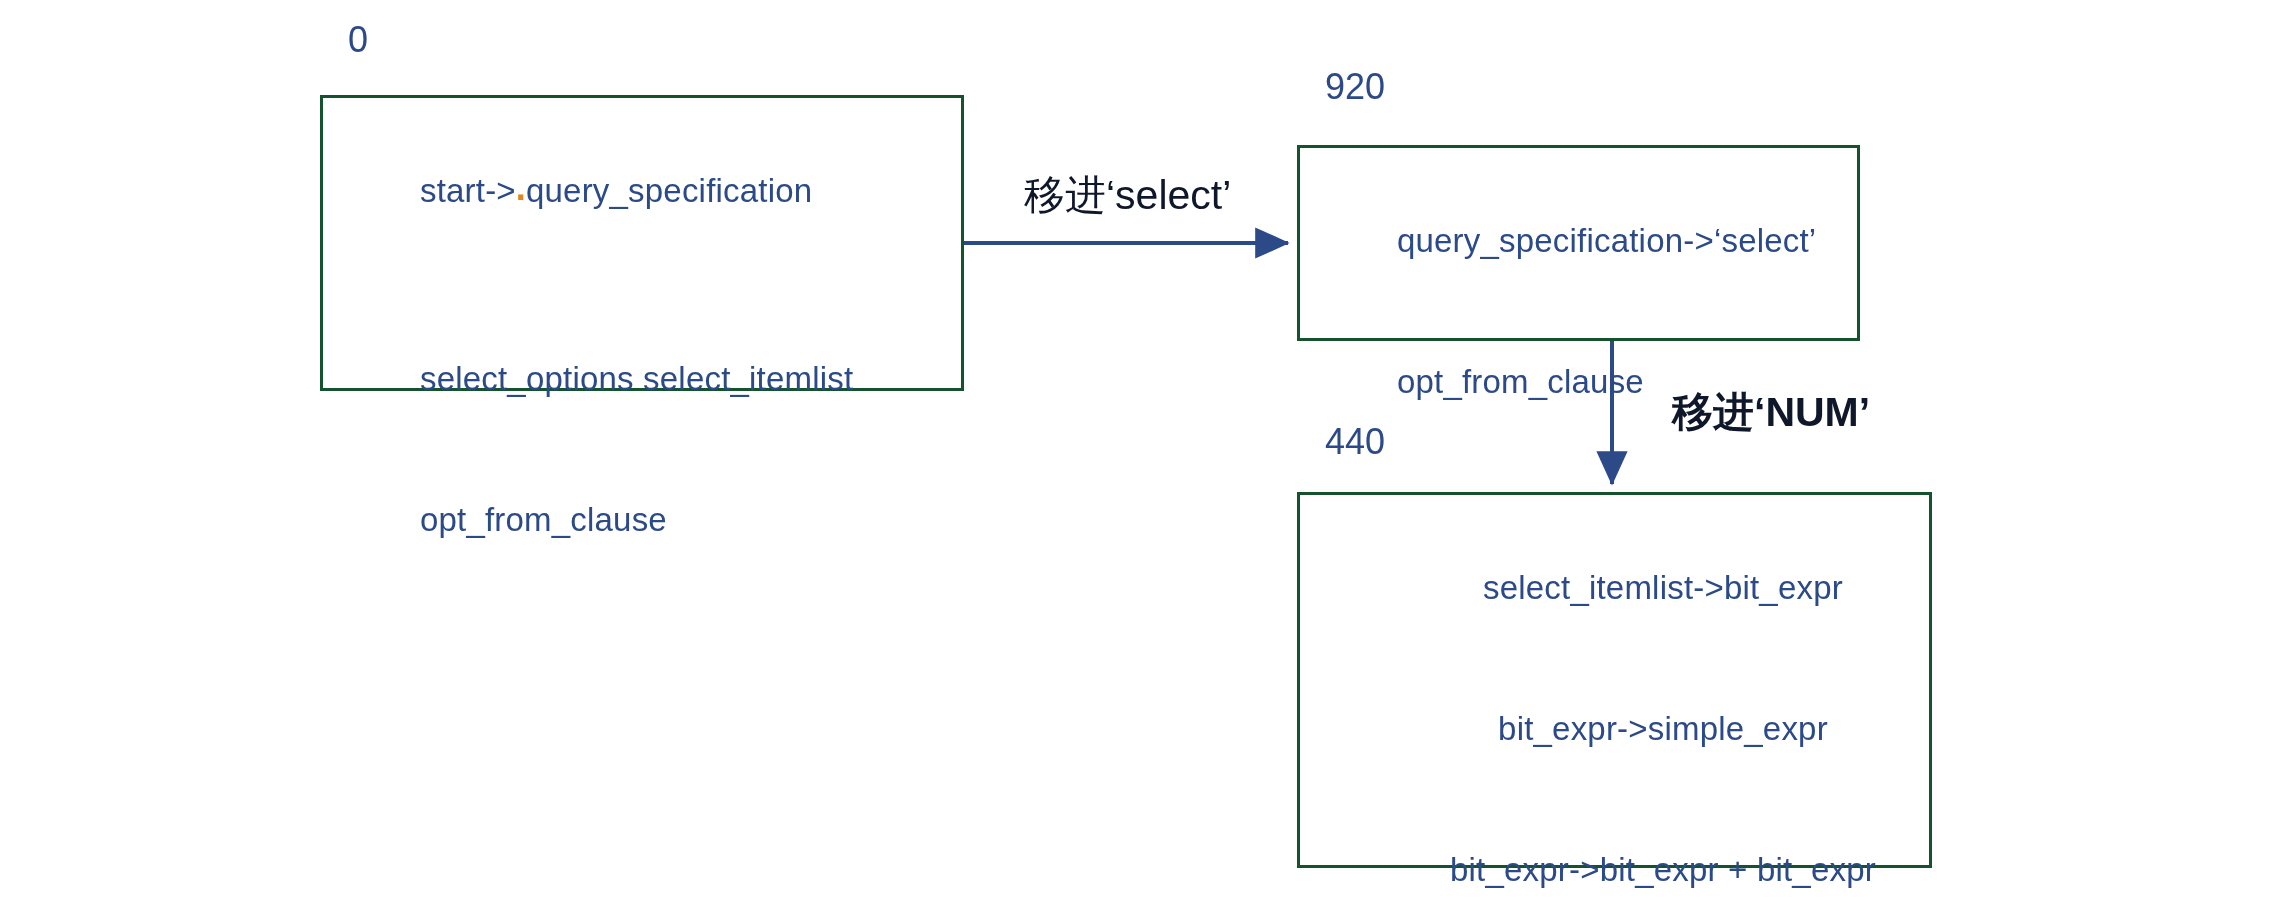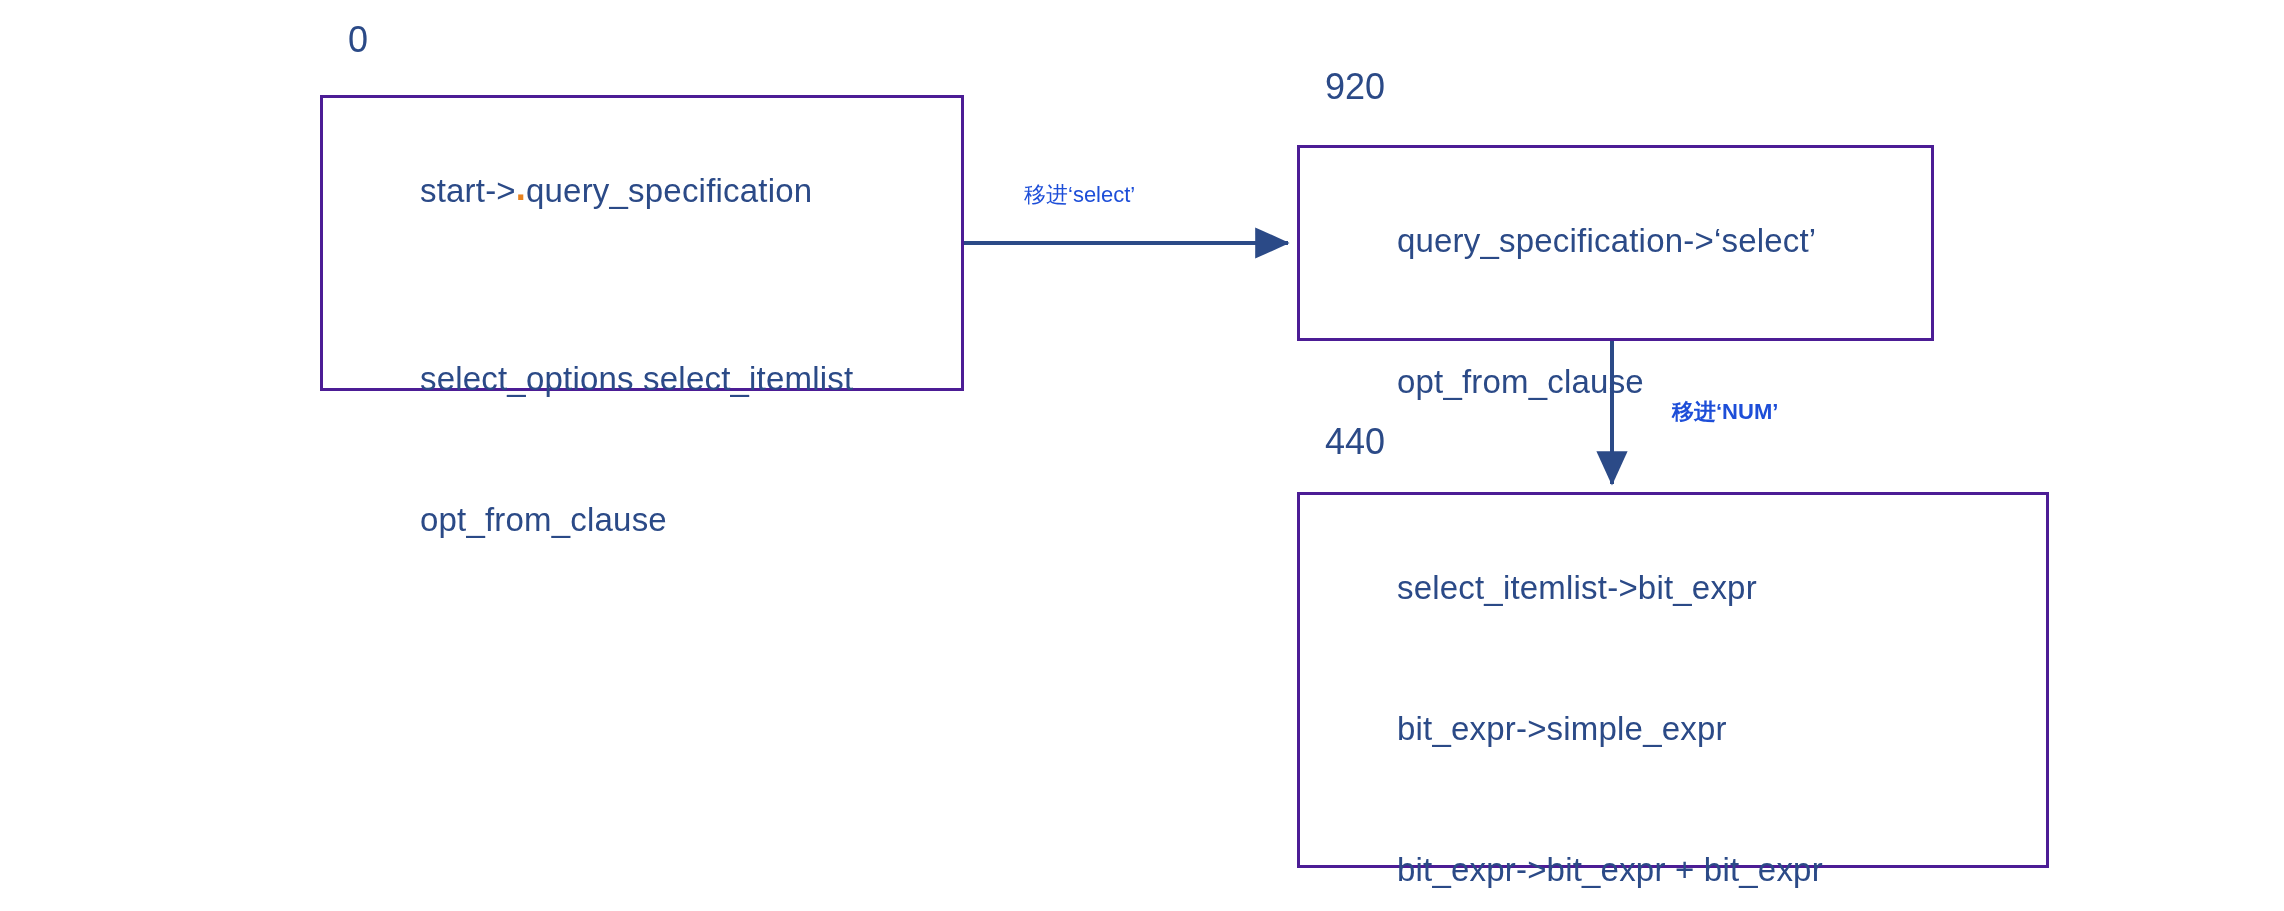--- a/index.html
+++ b/index.html
@@ -15,21 +15,21 @@
     width: 2284px;
     height: 911px;
     background: #ffffff;
     overflow: hidden;
   }
 
   
   .state-box {
     position: absolute;
     box-sizing: border-box;
-    border: 3px solid #4c1d95;
+    border: 3px solid #14532d;
     background: #ffffff;
   }
   .box-inner {
     position: absolute;
     left: 0; top: 0;
     width: 100%;
     padding: 22px 0 0 22px;
     box-sizing: border-box;
   }
   .item-line {
@@ -65,31 +65,31 @@
   
   .edge-svg {
     position: absolute;
     left: 0; top: 0;
     width: 2284px;
     height: 911px;
     pointer-events: none;
   }
   .edge-label {
     position: absolute;
-    color: #1d4ed8;
+    color: #0f172a;
     font-family: "Liberation Sans", sans-serif;
-    font-size: 22px;
+    font-size: 41px;
     line-height: 38px;
     white-space: nowrap;
   }
 
   
   #box-0      { left: 320px;  top: 95px;  width: 644px;  height: 296px; }
-  #box-920    { left: 1297px; top: 145px; width: 637px;  height: 196px; padding-left: 32px; }
-  #box-720    { left: 1297px; top: 492px; width: 752px;  height: 376px; }
+  #box-920    { left: 1297px; top: 145px; width: 563px;  height: 196px; padding-left: 32px; }
+  #box-720    { left: 1297px; top: 492px; width: 635px;  height: 376px; text-align: center; }
 
   #label-0    { left: 348px;  top: 20px; }
   #label-920  { left: 1325px; top: 67px; }
   #label-720  { left: 1325px; top: 422px; }
 
   #edge-label-select { left: 1024px; top: 176px; }
   #edge-label-num    { left: 1672px; top: 393px; font-weight: bold; }
 </style>
 </head>
 <body>

